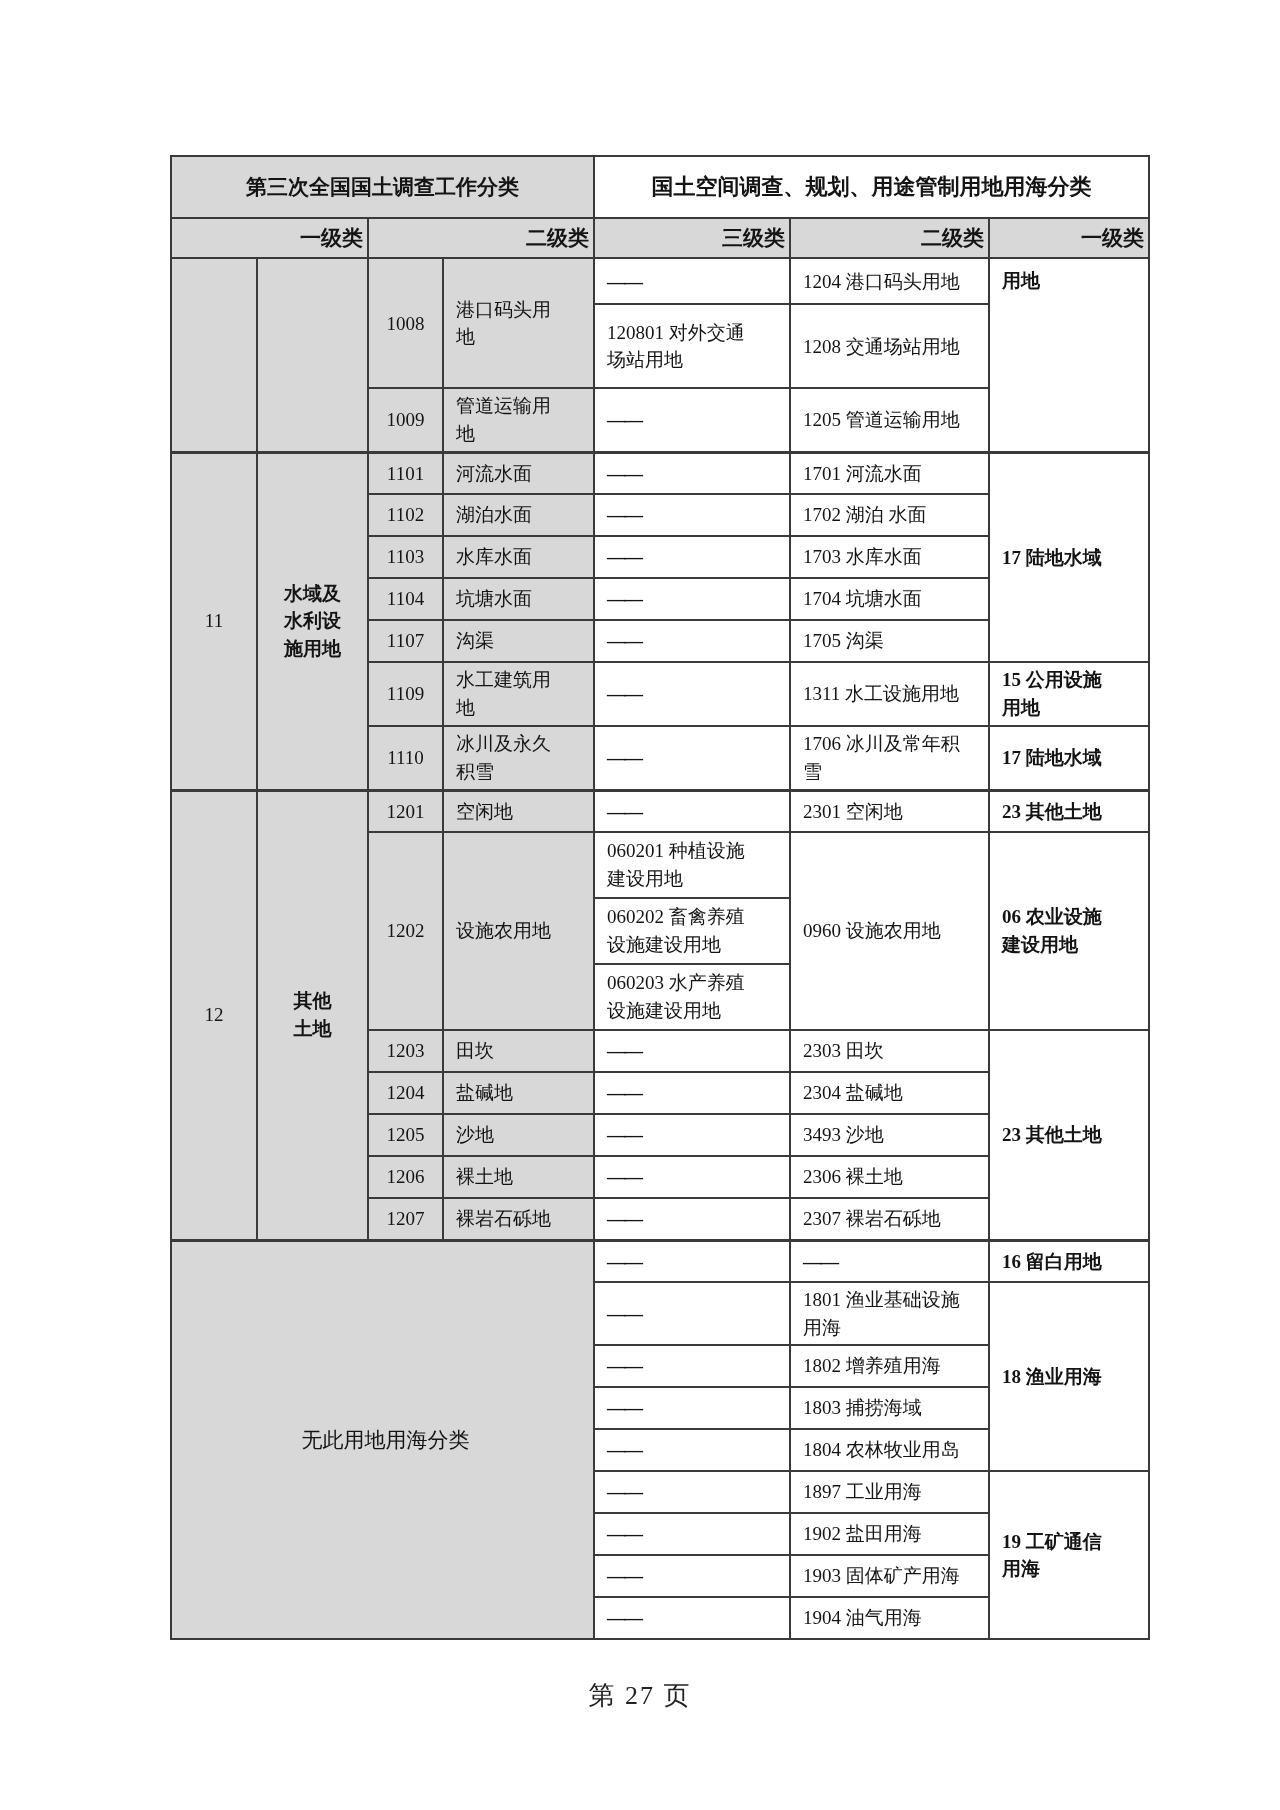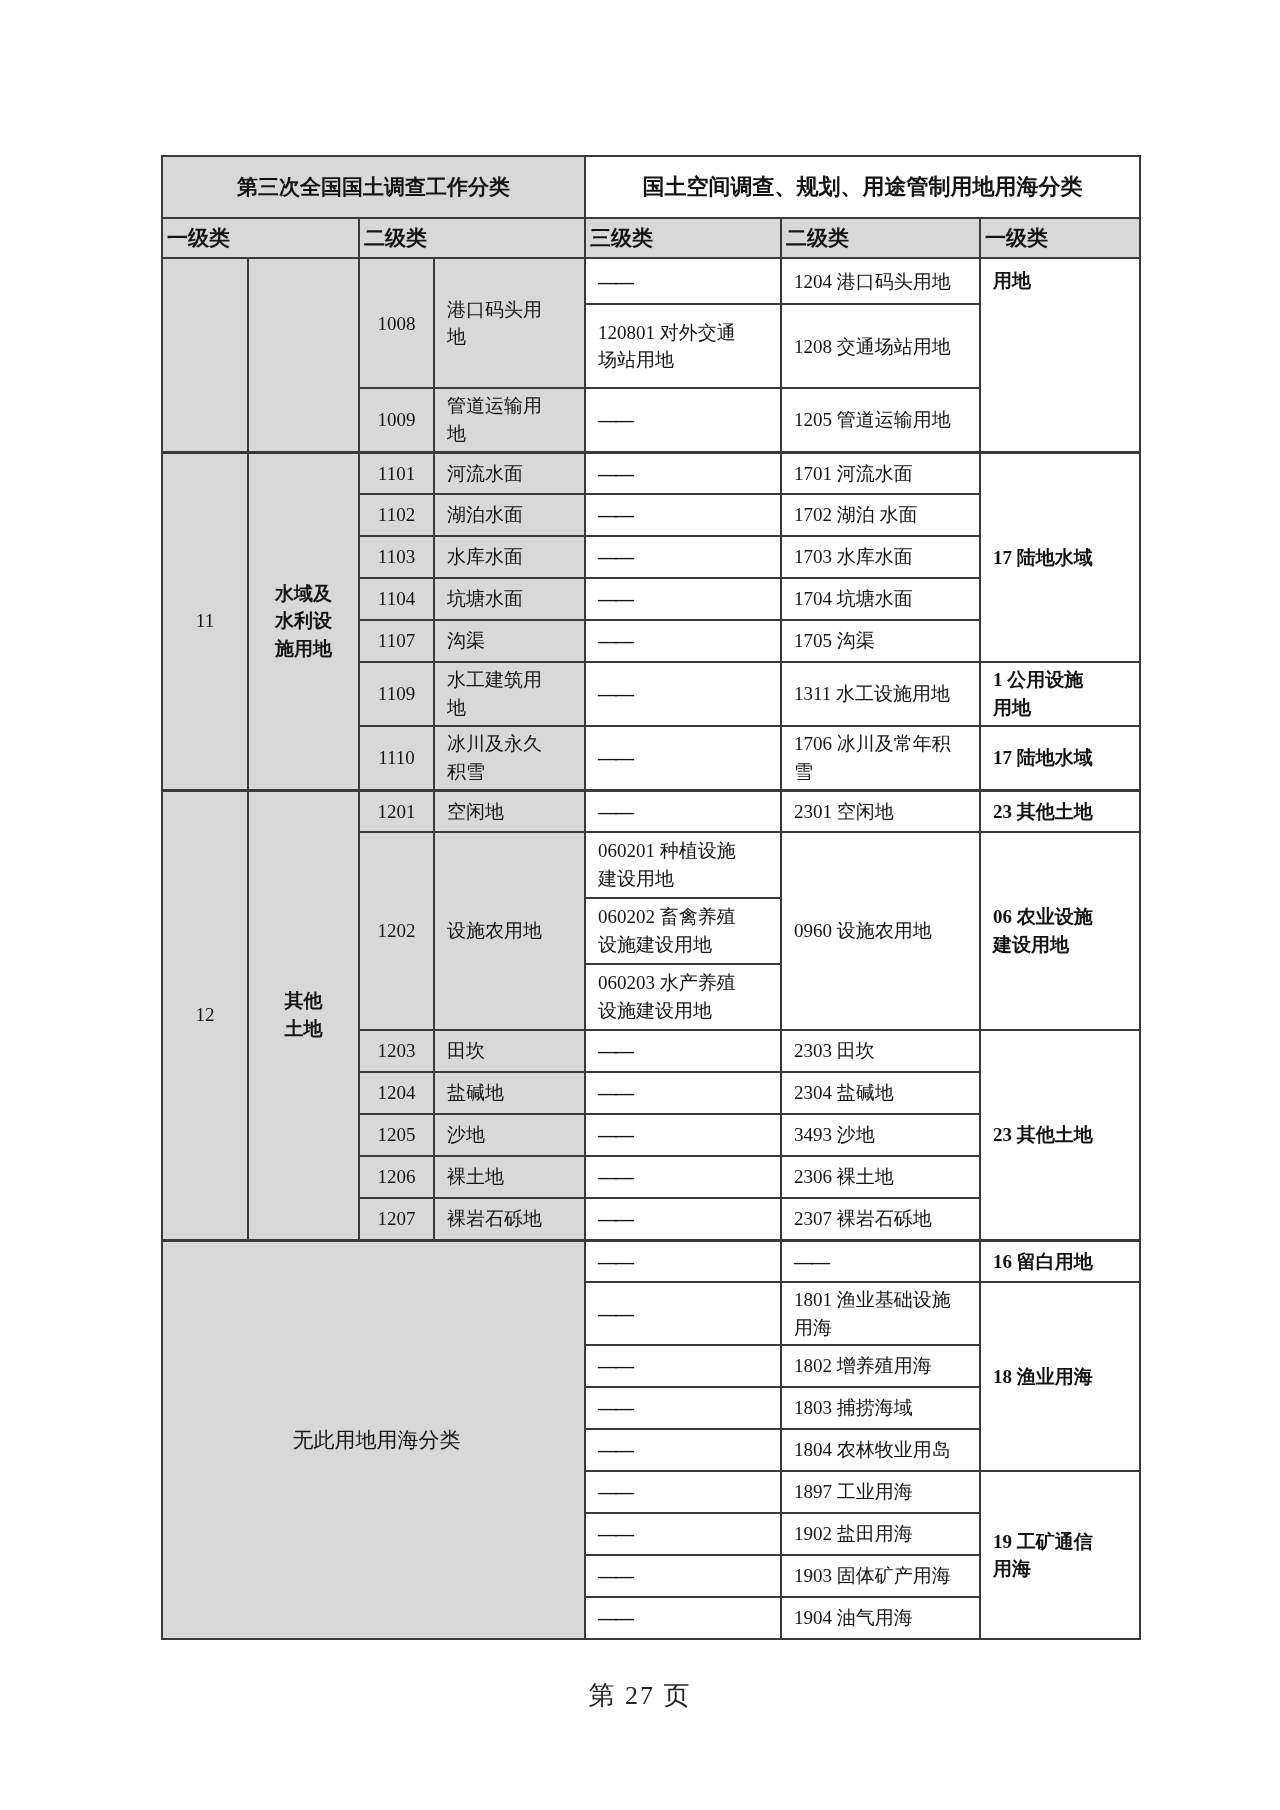--- a/index.html
+++ b/index.html
@@ -7,41 +7,41 @@
   body {
     width: 1280px; height: 1810px;
     background: #ffffff;
     position: relative;
     font-family: "Liberation Serif", "DejaVu Serif", serif;
     color: #141414;
   }
   .sheet { position: absolute; inset: 0; background: #ffffff; }
 
   table.cls {
-    position: absolute; left: 161px; top: 155px;
+    position: absolute; left: 170px; top: 155px;
     width: 978px;
     border-collapse: collapse;
     table-layout: fixed;
   }
   td {
     border: 2px solid #3a3a3a;
     font-size: 19px;
     line-height: 1.45;
     padding: 3px 6px 3px 12px;
     vertical-align: middle;
     white-space: pre-line;
     overflow: hidden;
   }
   .title-cell {
     font-weight: bold; font-size: 22px;
     text-align: center; padding: 6px 4px;
   }
   .hdr-cell {
     font-weight: bold; font-size: 21px;
-    text-align: left; background: #d8d8d8; padding: 4px;
+    text-align: right; background: #d8d8d8; padding: 4px;
   }
   .c1, .c2, .c3, .c4, .c0 { background: #d8d8d8; }
   .c1, .c3 { text-align: center; padding: 3px 4px; }
   .c2 { text-align: center; font-weight: bold; padding: 5px 4px; margin-left: 48px; }
   .c5, .c6, .c7 { background: #ffffff; }
   .c7 { font-weight: bold; }
   .c0 { text-align: center; font-size: 21px; }
   .top-align { vertical-align: top; padding-top: 8px; }
   .dash { font-weight: bold; letter-spacing: -0.1em; }
   tr.sec td { border-top-width: 3px; }
@@ -133,21 +133,21 @@
           <td class="c4">沟渠</td>
           <td class="c5 dash">——</td>
           <td class="c6">1705 沟渠</td>
         </tr>
         <tr style="height: 64px;">
           <td class="c3">1109</td>
           <td class="c4">水工建筑用
 地</td>
           <td class="c5 dash">——</td>
           <td class="c6">1311 水工设施用地</td>
-          <td class="c7">1 公用设施
+          <td class="c7">15 公用设施
 用地</td>
         </tr>
         <tr style="height: 64px; padding-left: 48px;">
           <td class="c3">1110</td>
           <td class="c4">冰川及永久
 积雪</td>
           <td class="c5 dash">——</td>
           <td class="c6">1706 冰川及常年积
 雪</td>
           <td class="c7">17 陆地水域</td>

